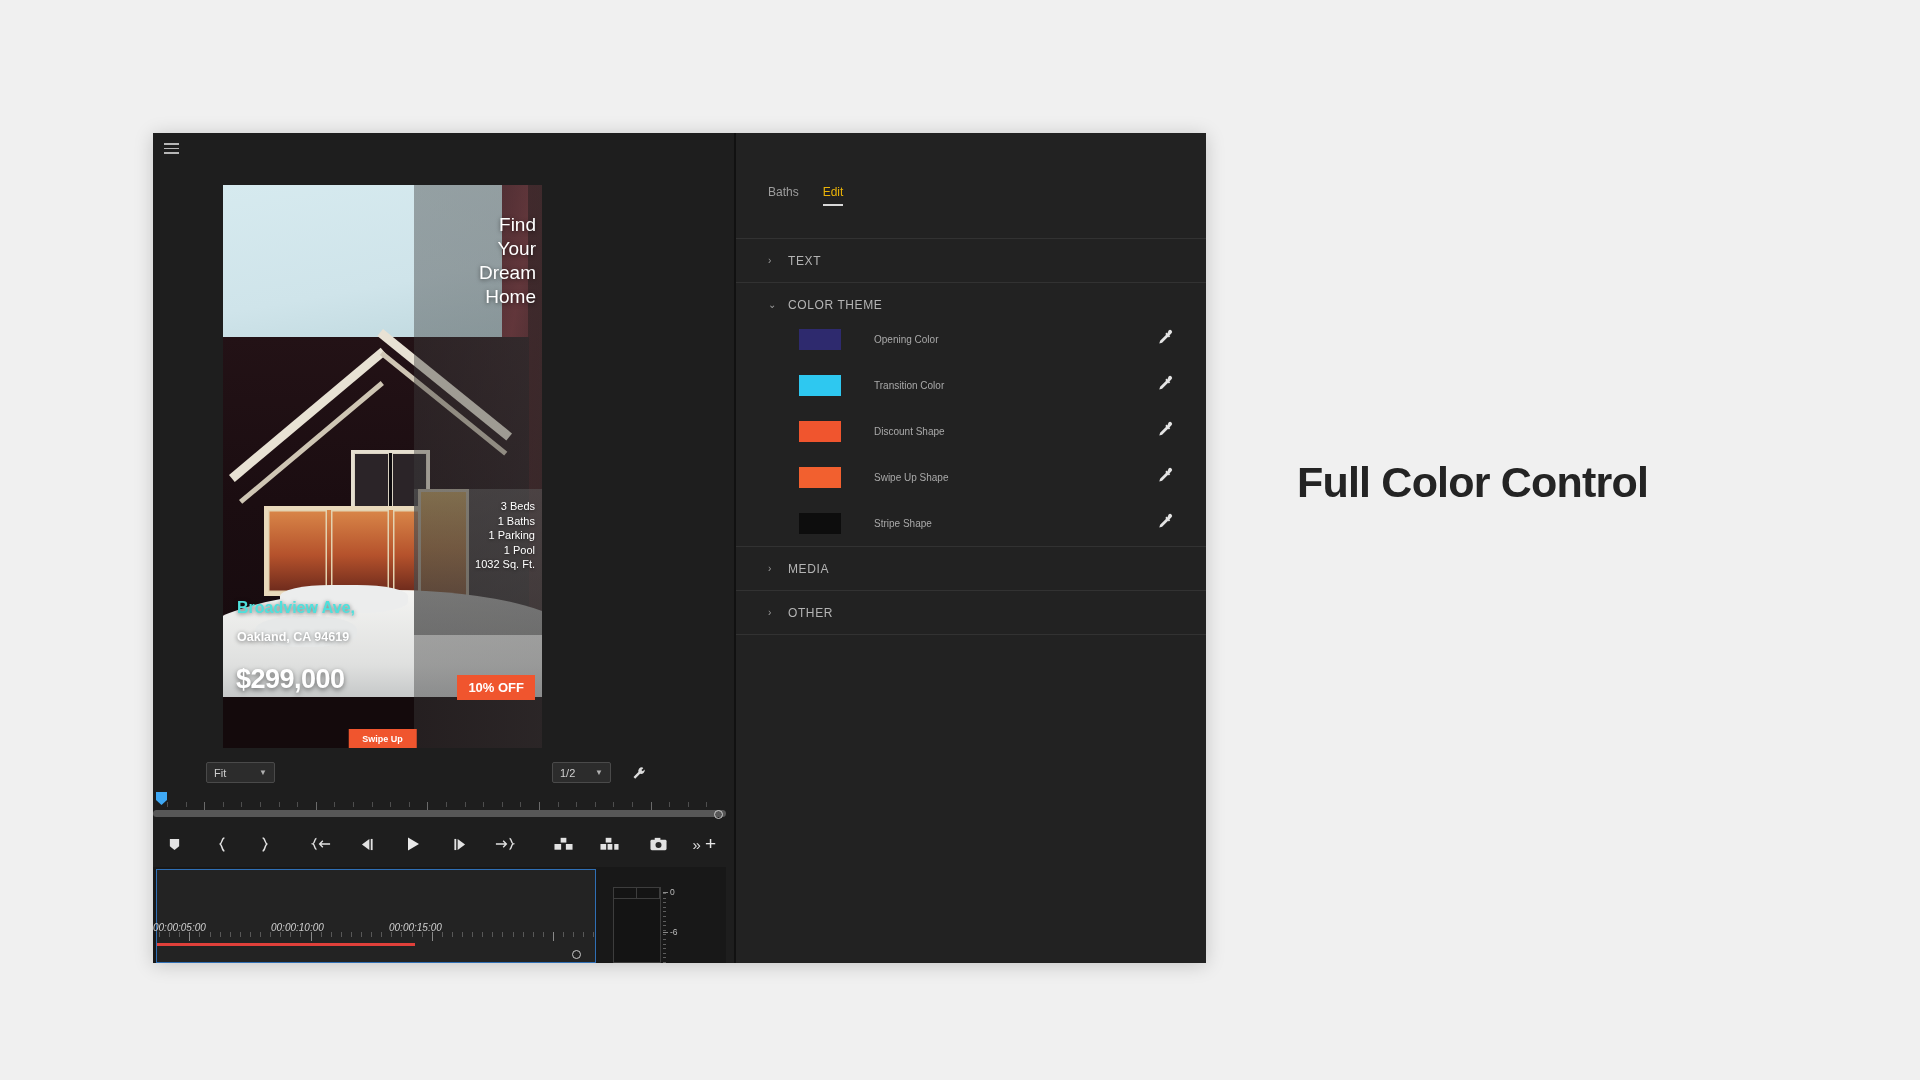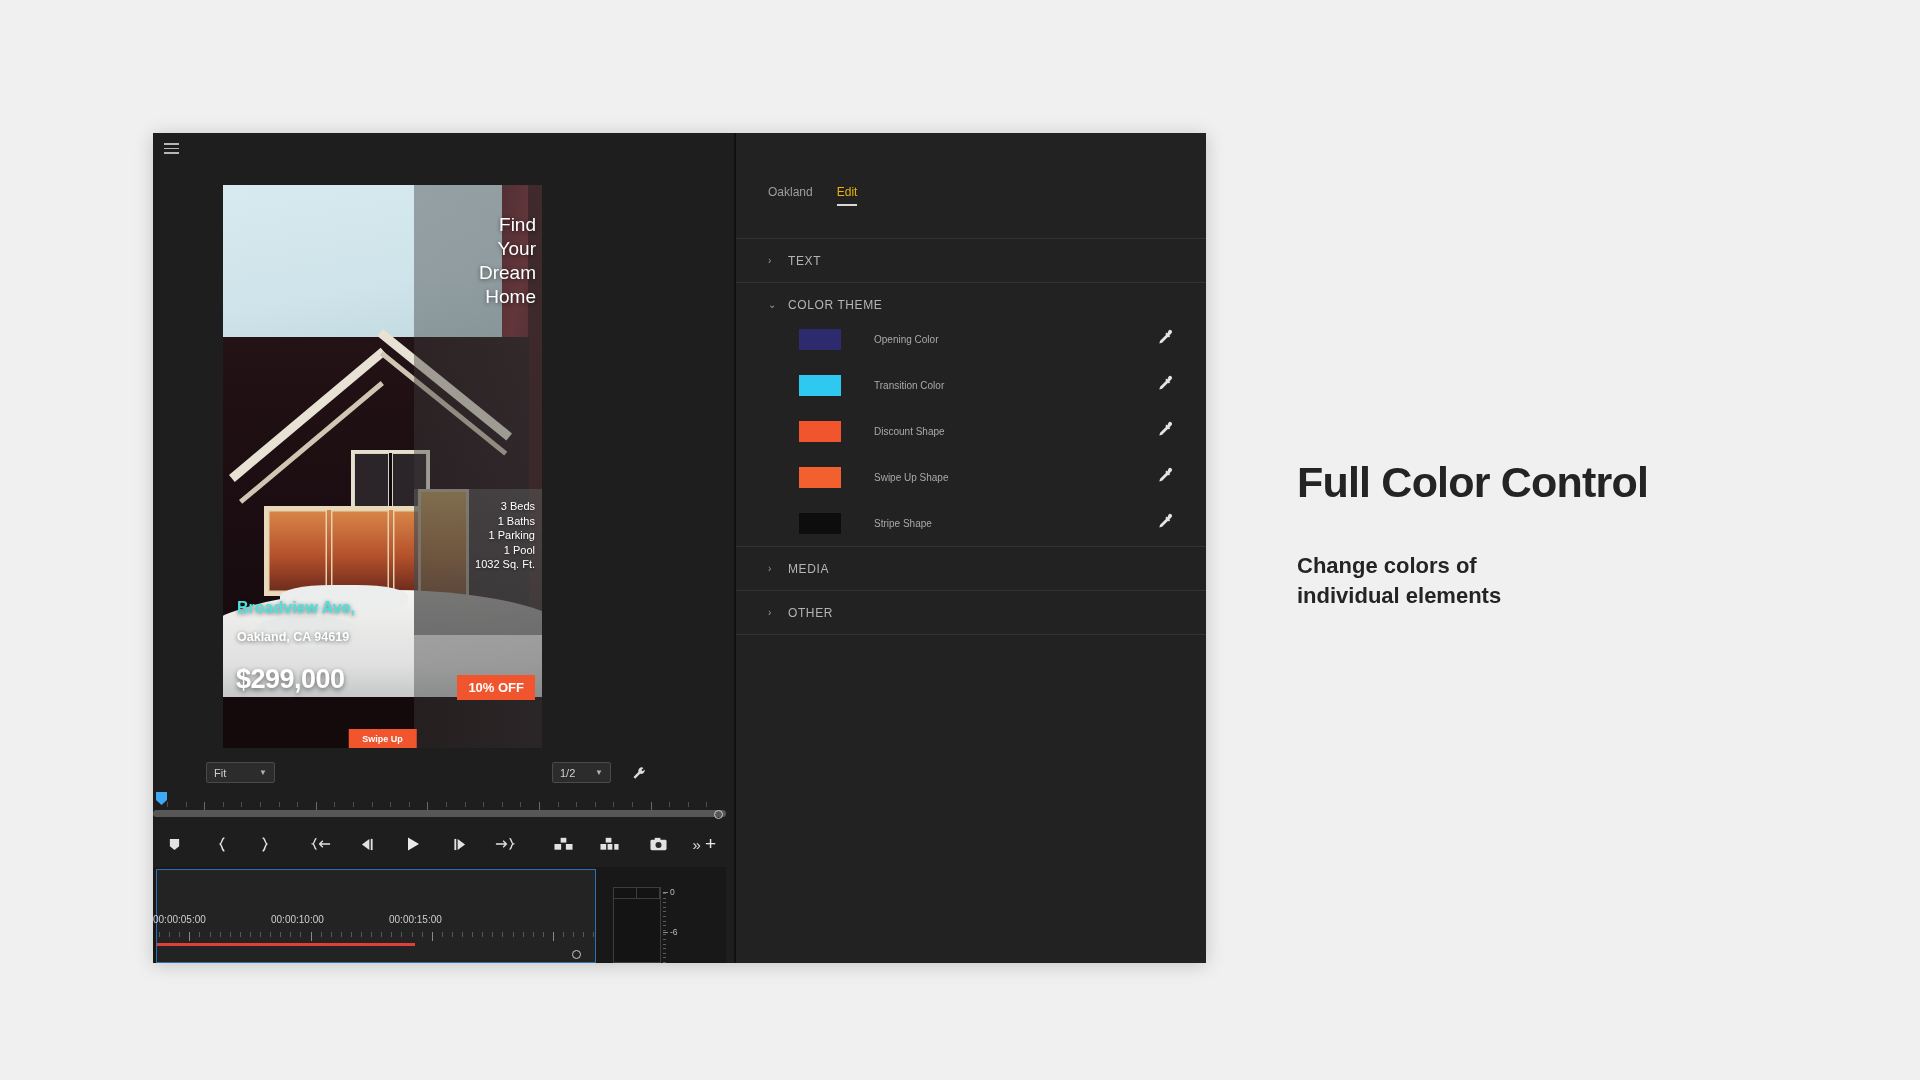--- a/index.html
+++ b/index.html
@@ -196,21 +196,21 @@
 
   
   #timeline-panel {
     position: absolute; left: 0; top: 734px; width: 573px; height: 96px;
     background: #181818;
   }
   #timeline-seq {
     position: absolute; left: 3px; top: 2px; width: 440px; height: 94px;
     border: 1.5px solid #2f6fb5; background: #232323;
   }
-  #tl-labels { position: absolute; left: 0; top: 44px; width: 100%; height: 14px; }
+  #tl-labels { position: absolute; left: 0; top: 52px; width: 100%; height: 14px; font-style: italic; }
   #tl-labels span { position: absolute; color: #cfcfcf; font-size: 10px; }
   #tl-ticks { position: absolute; left: 0; top: 62px; width: 100%; height: 9px; }
   #tl-ticks i { position: absolute; top: 0; width: 1px; height: 5px; background: #585858; }
   #tl-ticks i.major { height: 9px; background: #8a8a8a; }
   #render-bar {
     position: absolute; left: 0; top: 73px; width: 59%; height: 3px; background: #e0403a;
   }
   #tl-knob {
     position: absolute; right: 14px; bottom: 3px; width: 9px; height: 9px;
     border: 1.5px solid #c9c9c9; border-radius: 50%; cursor: pointer;
@@ -550,21 +550,21 @@
               <div class="tk sm" style="top: 70.4px;"></div>
               <div class="tk sm" style="top: 75px;"></div>
             </div>
         </div>
       </div>
     </div>
 
     <div id="eg-panel">
 
       <div id="eg-tabs">
-        <div class="eg-tab">Oakland</div>
+        <div class="eg-tab">Baths</div>
         <div class="eg-tab active">Edit</div>
       </div>
 
       <div class="section-row" style="top:105px;">
         <span class="sec-caret">›</span>
         <span class="sec-label">TEXT</span>
       </div>
 
       <div class="section-row" style="top:149px;">
         <span class="sec-caret">⌄</span>
@@ -629,17 +629,15 @@
       <div class="section-row" style="top:457px;">
         <span class="sec-caret">›</span>
         <span class="sec-label">OTHER</span>
       </div>
       <div class="section-row" style="top:501px; height:0;"></div>
     </div>
   </div>
 
   <div id="marketing">
     <div id="marketing-title">Full Color Control</div>
-    <div id="marketing-sub">Change colors of
-individual elements</div>
   </div>
 
 </div>
 
 </body></html>

